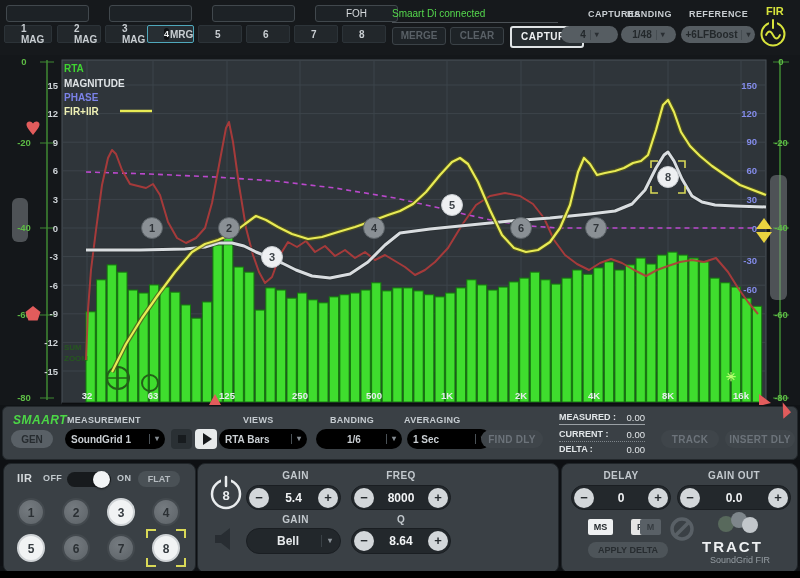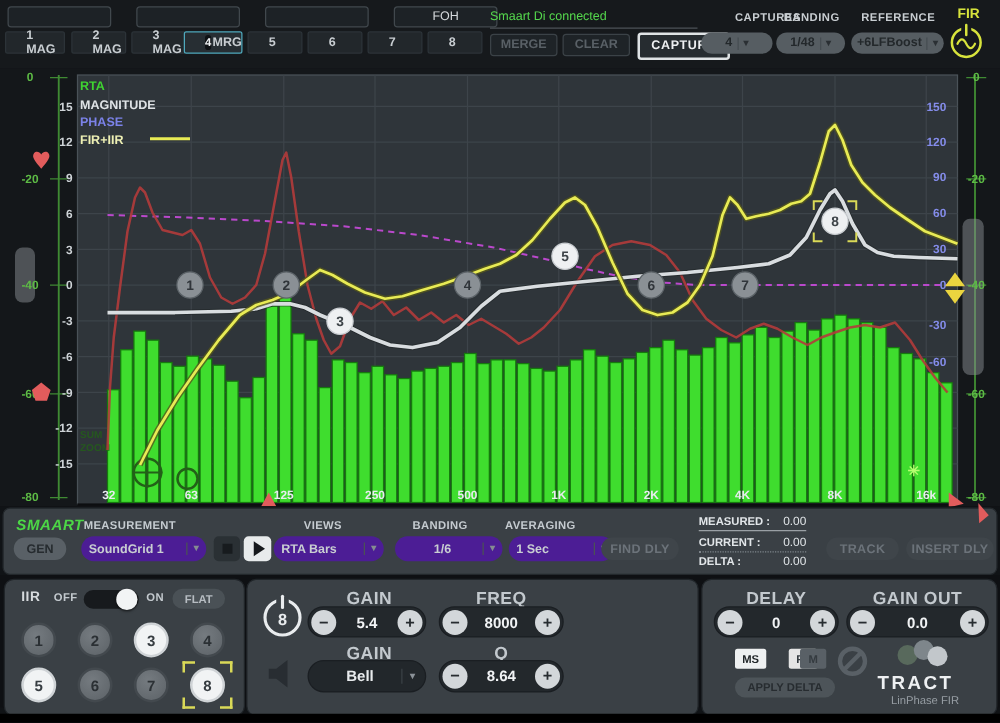--- a/index.html
+++ b/index.html
@@ -34,37 +34,37 @@
   
   #graph{position:absolute;left:0;top:55px;}
   
   .smaartbar{position:absolute;left:2px;top:406px;width:794px;height:52px;background:#3a4045;
       border:1px solid #23282c;border-radius:6px;}
   .sb{position:absolute;}
   .lbl{font-size:9px;font-weight:bold;color:#c5cbd0;letter-spacing:.3px;}
   .brand{font-size:12px;font-weight:bold;font-style:italic;color:#4cd746;letter-spacing:.5px;}
   .pill-lt{background:#596066;border-radius:9px;color:#262b2f;font-size:10px;font-weight:bold;
       display:flex;align-items:center;justify-content:center;}
-  .dd{background:#4c1d95;border-radius:10px;display:flex;align-items:center;
+  .dd{background:#000000;border-radius:10px;display:flex;align-items:center;
       color:#c9ced2;font-size:10px;font-weight:bold;padding:0 6px;box-sizing:border-box;justify-content:space-between;}
   .dd .caret{font-size:8px;color:#858c92;border-left:1px solid #4a5156;padding-left:5px;line-height:10px;}
   .btn-ghost{background:#3f454a;border-radius:9px;color:#6c737a;font-size:10px;font-weight:bold;
       display:flex;align-items:center;justify-content:center;letter-spacing:.3px;}
   .tbtn{border-radius:4px;display:flex;align-items:center;justify-content:center;}
   .stop-sq{width:8px;height:8px;background:#171b1e;}
   .play-tri{width:0;height:0;border-left:9px solid #16191c;border-top:6px solid transparent;border-bottom:6px solid transparent;margin-left:2px;}
   .mrow{display:flex;justify-content:space-between;width:86px;font-size:9.5px;color:#e2e6e9;}
   .mrow b{font-weight:bold;font-size:9px;}
   .redpin{position:absolute;left:778px;top:404px;width:0;height:0;
       border-width:0 0 13px 10px;border-style:solid;
       border-color:transparent transparent #e25c5c transparent;transform:rotate(-40deg);}
   
   .bottom{position:absolute;left:0;top:460px;width:800px;height:106px;background:#0e1013;}
   .panel{position:absolute;top:3px;height:108px;background:#3a4045;border:1px solid #202529;border-radius:8px;}
-  .plbl{position:absolute;font-size:14px;font-weight:bold;color:#c3c9ce;letter-spacing:.4px;text-align:center;}
+  .plbl{position:absolute;font-size:10px;font-weight:bold;color:#c3c9ce;letter-spacing:.4px;text-align:center;}
   .stepper{position:absolute;height:25px;background:#23282c;border:1px solid #1a1e22;border-radius:14px;
       display:flex;align-items:center;justify-content:space-between;padding:0 2px;box-sizing:border-box;}
   .step-btn{width:20px;height:20px;border-radius:10px;background:#d3d7da;color:#272c30;
       font-size:13px;font-weight:bold;text-align:center;line-height:19px;}
   .step-val{color:#f1f3f5;font-size:12px;font-weight:bold;}
   .ddk{position:absolute;height:26px;background:#22272b;border:1px solid #1a1e22;border-radius:13px;
       display:flex;align-items:center;color:#e8ebed;font-size:12px;font-weight:bold;
       padding:0 8px;box-sizing:border-box;justify-content:center;}
   .ddk .caret{font-size:8px;color:#8b9298;border-left:1px solid #3a4146;padding-left:6px;line-height:12px;}
   .bandbtn{position:absolute;width:28px;height:28px;border-radius:50%;
@@ -503,18 +503,18 @@
       </div>
       <div class="applyd" style="left:26px;top:78px;width:80px;height:16px;line-height:16px">APPLY DELTA</div>
       <div style="position:absolute;left:152px;top:44px">
         <svg width="52" height="28">
           <circle cx="12" cy="16" r="8" fill="#58695c"></circle>
           <circle cx="25" cy="12" r="8" fill="#7e868b"></circle>
           <circle cx="36" cy="17" r="8" fill="#c2c7cb"></circle>
         </svg>
       </div>
       <div class="tract" style="left:140px;top:74px;width:76px">TRACT</div>
-      <div class="linphase" style="left:140px;top:91px;width:76px">LinPhase FIR</div>
+      <div class="linphase" style="left:140px;top:91px;width:76px">SoundGrid FIR</div>
     </div>
   </div>
 
   <div class="strip"></div>
 </div>
 
 </body></html>

